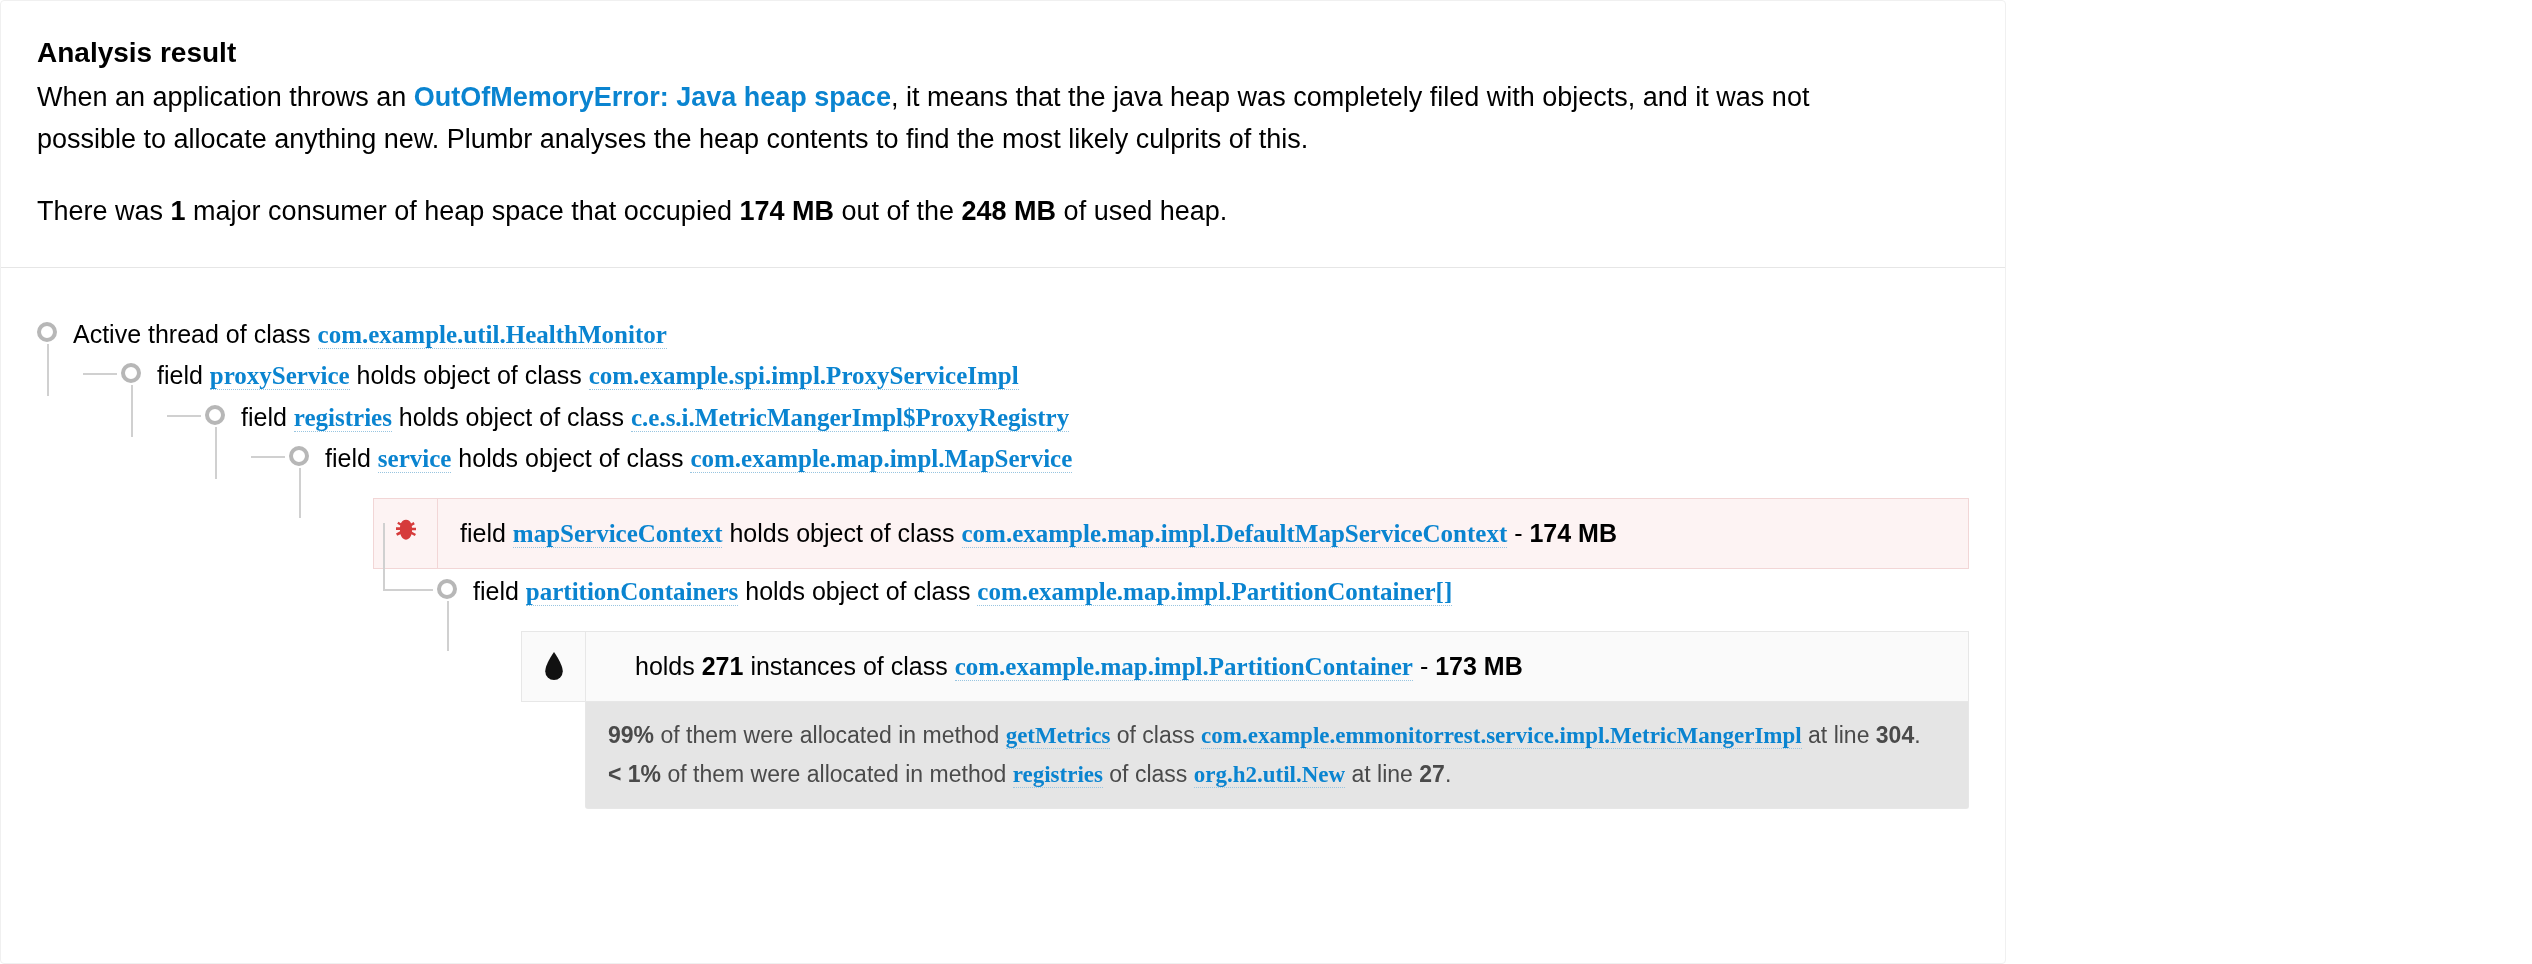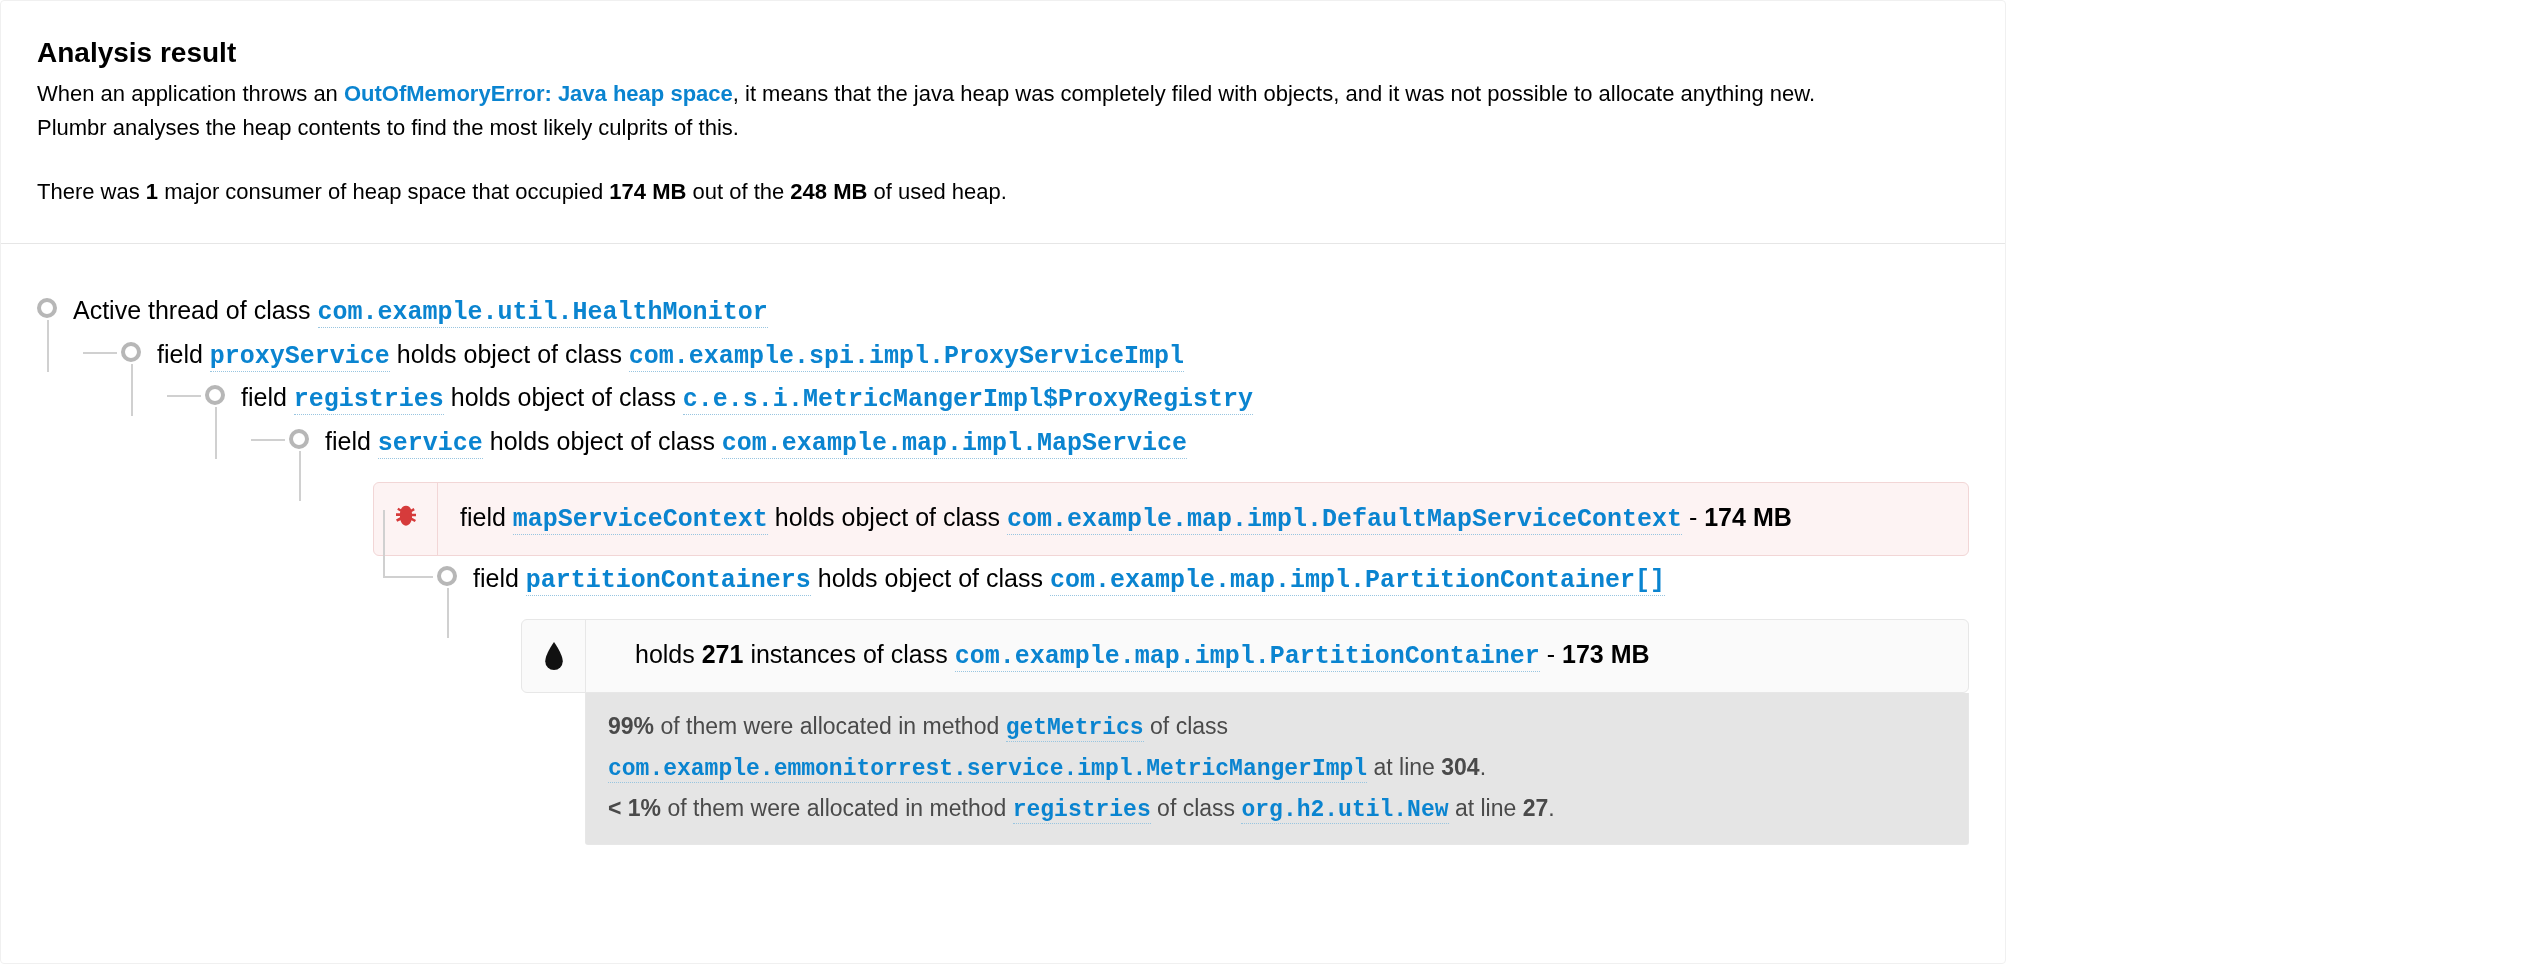--- a/index.html
+++ b/index.html
@@ -18,21 +18,21 @@
     background: #fff;
     border: 1px solid #f0f0f0;
     border-radius: 4px;
   }
   .header-block { padding: 0 0 28px 0; }
   h2.title {
     margin: 0 0 8px 0;
     font-size: 28px;
     font-weight: 700;
   }
-  .desc { font-size: 22px; line-height: 1.55; max-width: 1780px; }
+  .desc { font-size: 27px; line-height: 1.55; max-width: 1780px; }
   .desc .spacer { height: 30px; }
   .link { color: #0a84d0; font-weight: 700; text-decoration: none; cursor: pointer; }
   .bold { font-weight: 700; }
   .divider {
     border: 0;
     border-top: 1px solid #e6e6e6;
     margin: 6px -36px 0 -36px;
   }
 
   .tree { padding-top: 48px; font-size: 25px; line-height: 1.5; }
@@ -45,30 +45,30 @@
   
   .connector-v {
     position: absolute;
     border-left: 2px solid #d0d0d0;
   }
   .connector-h {
     position: absolute;
     border-top: 2px solid #d0d0d0;
   }
   .code-link {
-    font-family: Liberation Mono, monospace;
+    font-family: Liberation Serif, serif;
     color: #0a84d0; font-weight: 700;
     border-bottom: 1px dotted #98c5e0;
   }
   .field-lbl { color: #000; }
   .children { margin-left: 48px; margin-top: 4px; }
 
   .callout {
     display: flex; align-items: center;
-    border: 1px solid #e7e7e7; border-radius: 6px;
+    border: 1px solid #e7e7e7; border-radius: 0;
     background: #fafafa;
     margin-left: 48px;
   }
   .callout .icon-cell {
     width: 64px; min-width: 64px;
     display: flex; align-items: center; justify-content: center;
     align-self: stretch;
     border-right: 1px solid #e7e7e7;
   }
   .callout .content-cell { padding: 16px 22px; flex: 1; }

